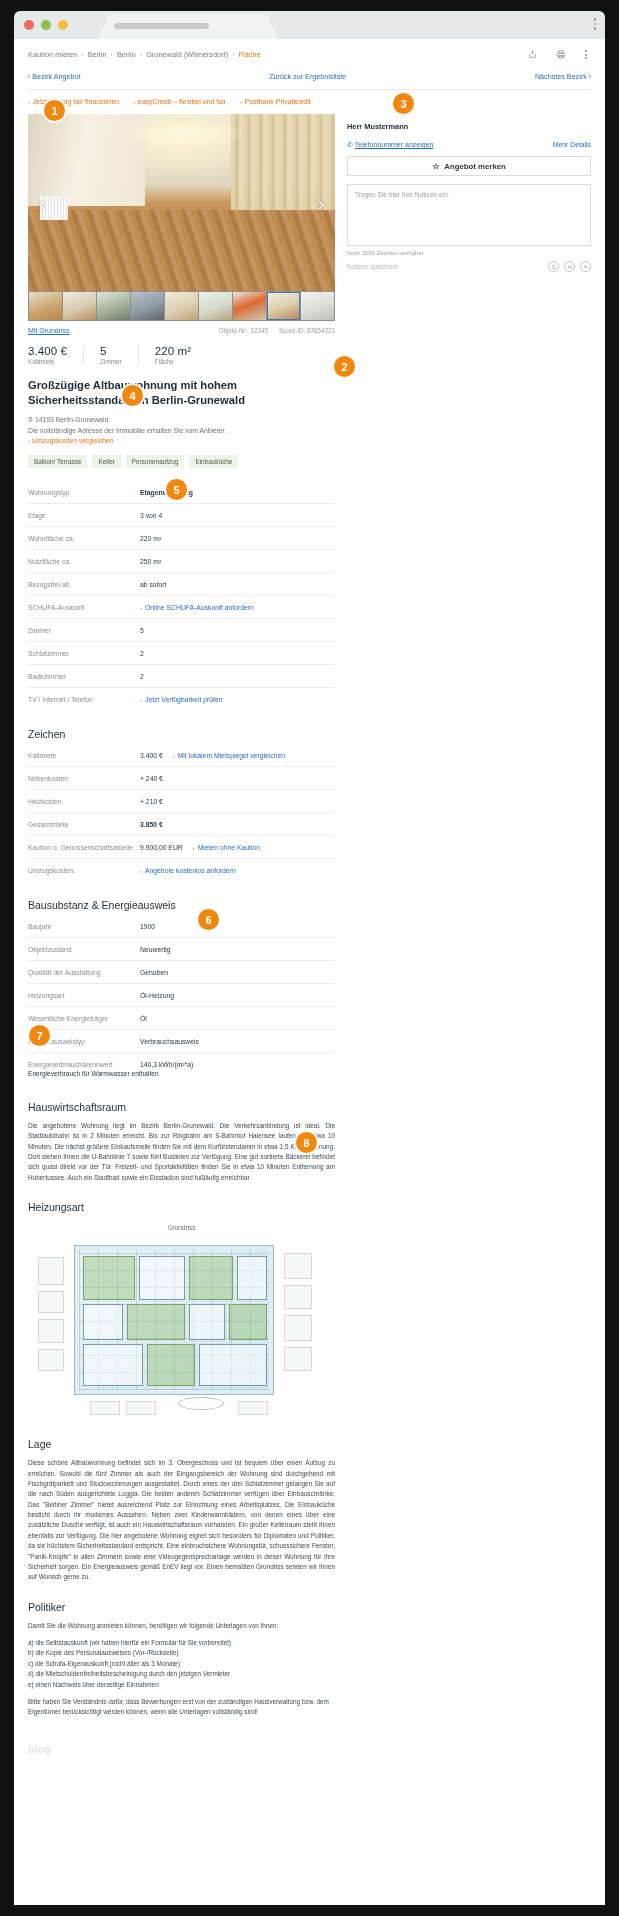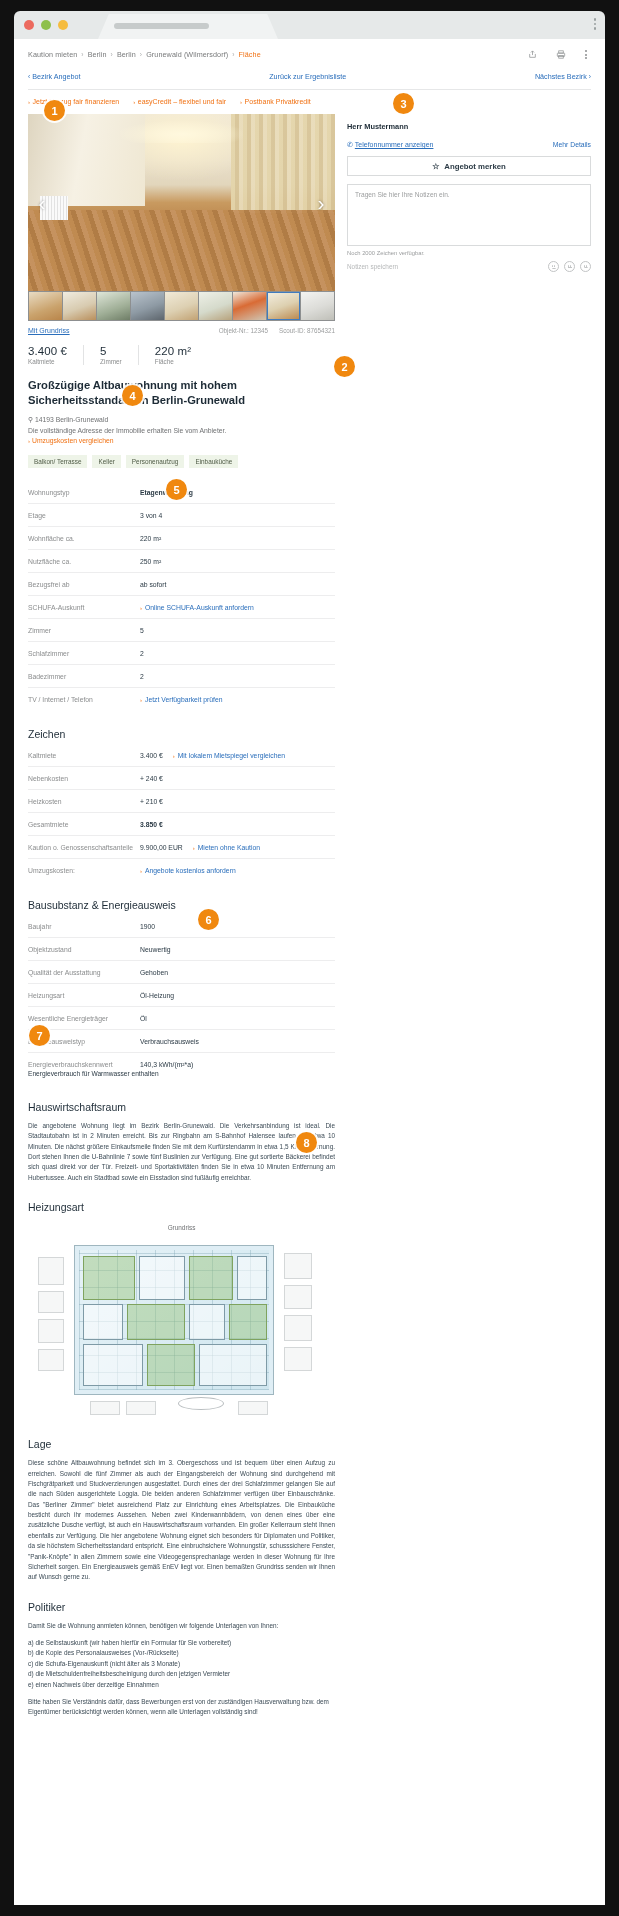--- a/index.html
+++ b/index.html
@@ -470,20 +470,21 @@
           <p style="margin-bottom:7px">
             <span>a) die Selbstauskunft (wir haben hierfür ein Formular für Sie vorbereitet)</span><br>
             <span>b) die Kopie des Personalausweises (Vor-/Rückseite)</span><br>
             <span>c) die Schufa-Eigenauskunft (nicht älter als 3 Monate)</span><br>
             <span>d) die Mietschuldenfreiheitsbescheinigung durch den jetzigen Vermieter</span><br>
             <span>e) einen Nachweis über derzeitige Einnahmen</span>
           </p>
           <p>Bitte haben Sie Verständnis dafür, dass Bewerbungen erst von der zuständigen Hausverwaltung bzw. dem Eigentümer berücksichtigt werden können, wenn alle Unterlagen vollständig sind!</p>
         </div>
 
+        <div class="footer-logo" style="padding-left:0">blog</div>
         <div class="bottom-spacer"></div>
       </div>
 
       <div class="right">
         <div class="agent">Herr Mustermann</div>
         <div class="agentrow">
           <span style="font-size:7px;color:#2a6ebb;">
             <span>✆</span>
             <span class="phone" style="margin-top:0">Telefonnummer anzeigen</span>
           </span>

